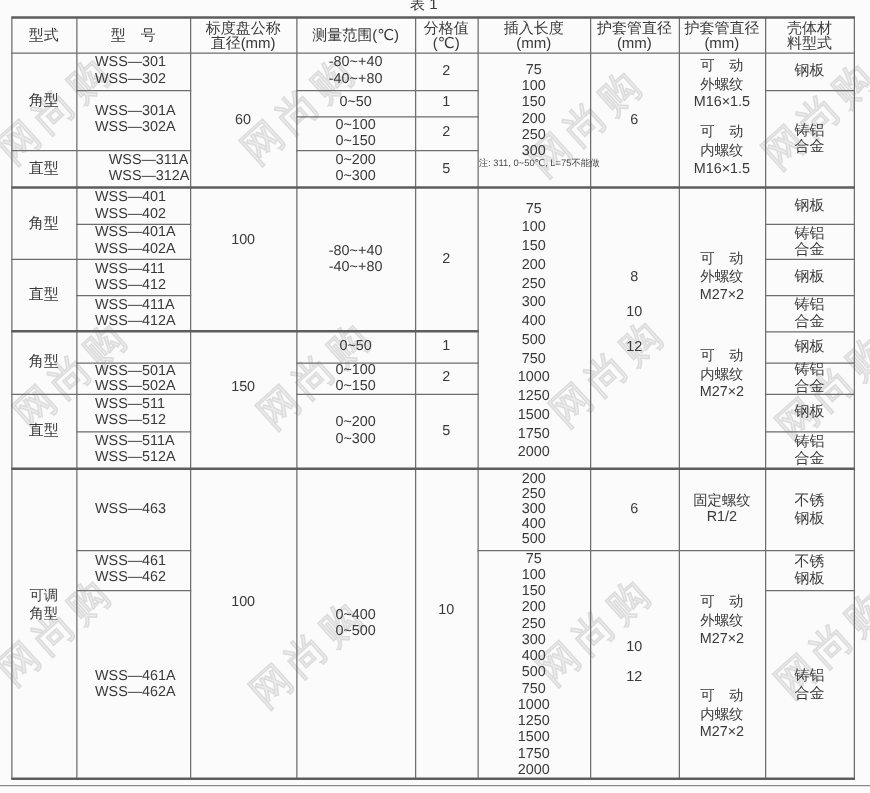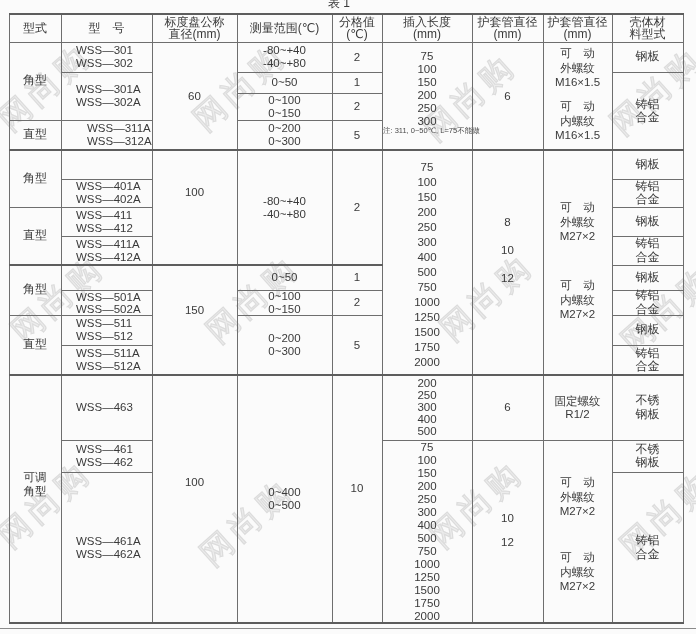--- a/index.html
+++ b/index.html
@@ -115,20 +115,22 @@
   <div class="cell cn" style="left:9px;top:315px;width:52px;height:60px">直型</div>
   <div class="blk cn lh14" style="left:9px;top:470px;width:52px">可调
 角型</div>
 
   <div class="cell model" style="left:61px;top:42px;width:91px;height:30px">WSS—301
 WSS—302</div>
   <div class="cell model" style="left:61px;top:72px;width:91px;height:48px">WSS—301A
 WSS—302A</div>
   <div class="cell model" style="left:72px;top:120px;width:91px;height:30px">WSS—311A
 WSS—312A</div>
+  <div class="cell model" style="left:61px;top:150px;width:91px;height:29px">WSS—401
+WSS—402</div>
   <div class="cell model" style="left:61px;top:179px;width:91px;height:28px">WSS—401A
 WSS—402A</div>
   <div class="cell model" style="left:61px;top:207px;width:91px;height:29px">WSS—411
 WSS—412</div>
   <div class="cell model" style="left:61px;top:236px;width:91px;height:29px">WSS—411A
 WSS—412A</div>
   <div class="cell model lh12" style="left:61px;top:290px;width:91px;height:25px">WSS—501A
 WSS—502A</div>
   <div class="cell model" style="left:61px;top:315px;width:91px;height:30px">WSS—511
 WSS—512</div>

